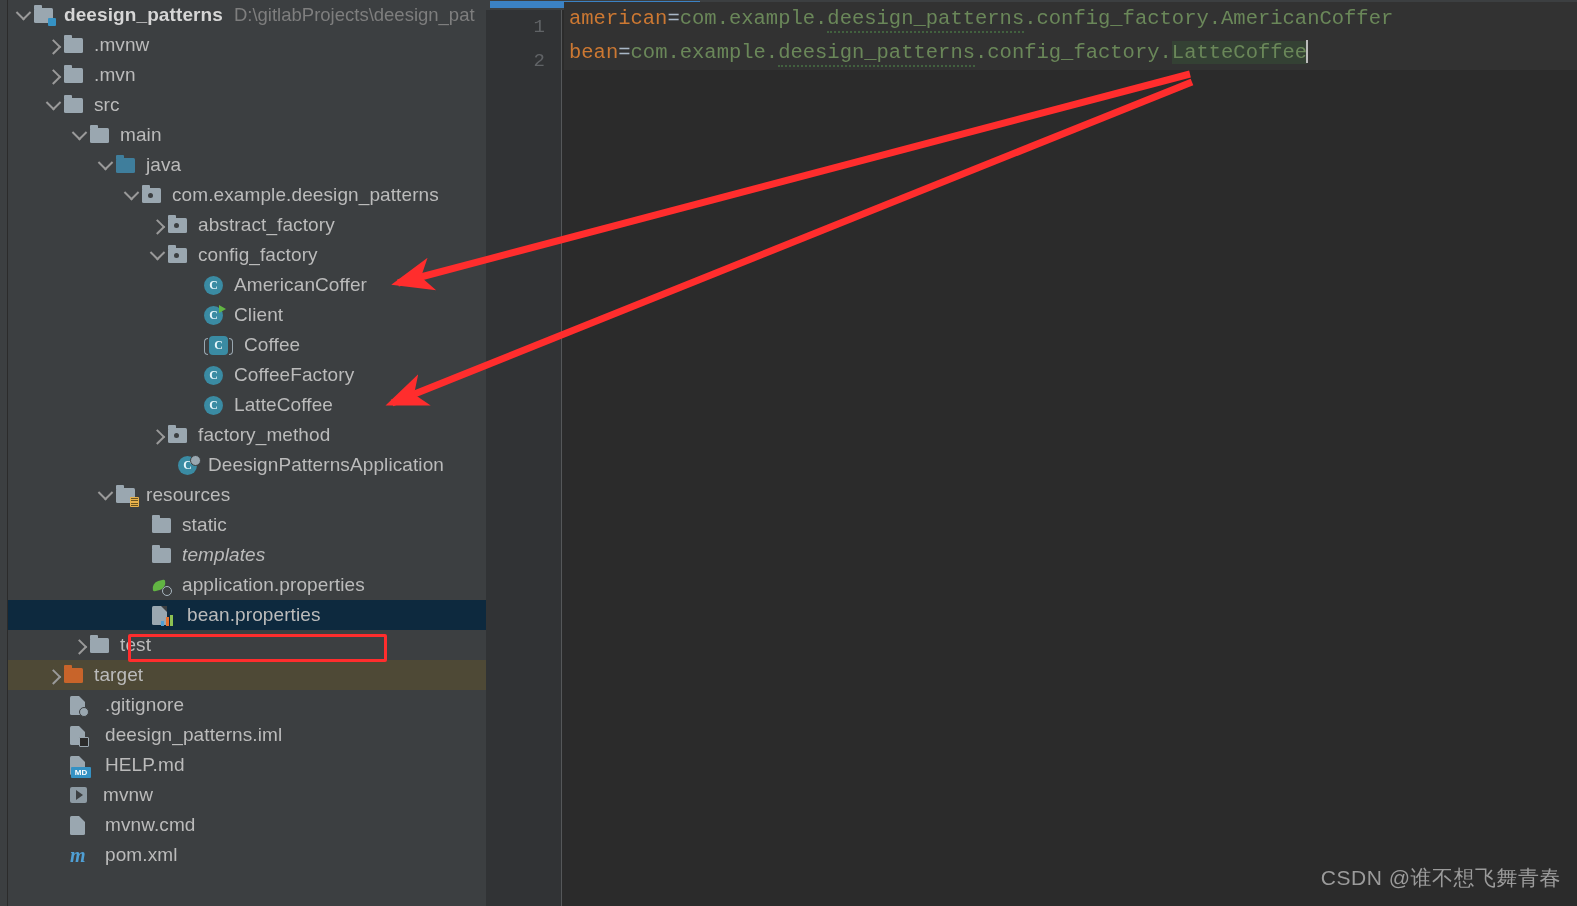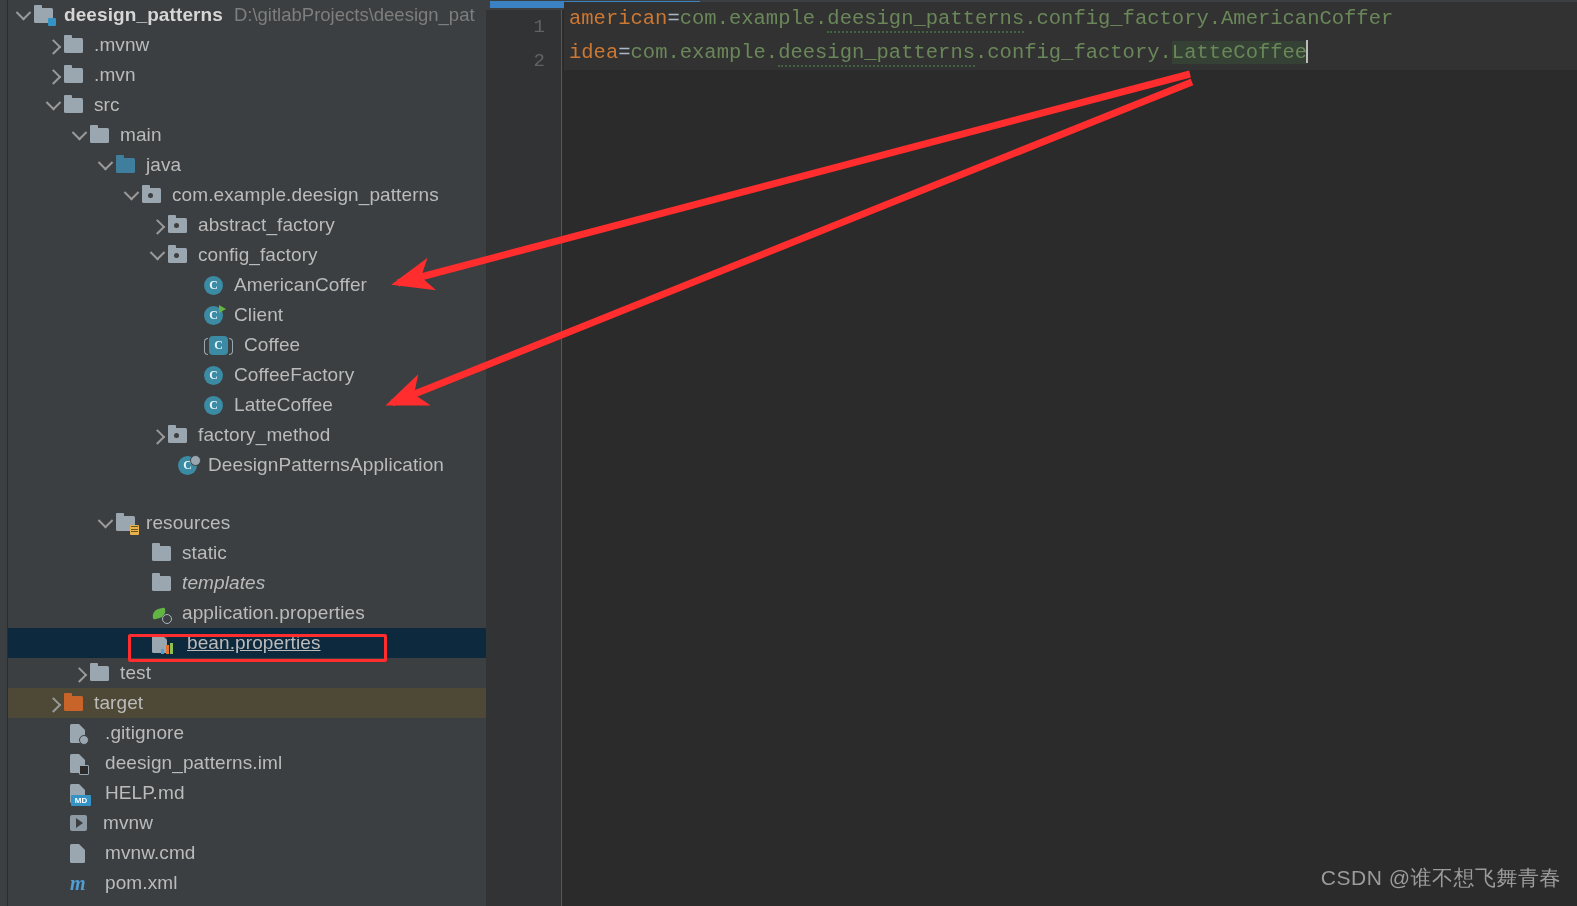--- a/index.html
+++ b/index.html
@@ -444,21 +444,21 @@
     </div>
 
 
     <div class="tree-row" style="padding-left:170px;">
       <div class="icon-cell">
           <span class="ic-class runnable spring">C</span>
         </div>
       <span class="label">DeesignPatternsApplication</span>
     </div>
 
-    <div class="tree-row" style="padding-left:86px;margin-top:28px;">
+    <div class="tree-row" style="padding-left:86px;">
       <div class="arrow-cell">
           <span class="chev down"></span>
         </div>
       <div class="icon-cell">
           <span class="ic-folder">
             <span class="badge-lines"></span>
           </span>
         </div>
       <span class="label">resources</span>
     </div>
@@ -490,21 +490,21 @@
     <div class="tree-row selected" style="padding-left:144px;">
       <div class="icon-cell">
         <span class="ic-props">
             <span class="bars">
               <i></i>
               <i></i>
               <i></i>
             </span>
           </span>
       </div>
-      <span class="label" style="padding-left:9px;text-decoration:underline;">bean.properties</span>
+      <span class="label" style="padding-left:9px;">bean.properties</span>
     </div>
 
     <div class="tree-row" style="padding-left:60px;">
       <div class="arrow-cell">
           <span class="chev right"></span>
         </div>
       <div class="icon-cell">
           <span class="ic-folder"></span>
         </div>
       <span class="label">test</span>
@@ -578,21 +578,21 @@
     <div class="gutter">
       <div class="ln">1</div>
       <div class="ln">2</div>
     </div>
 
     <div class="code">
       <div class="cl row1">
         <span class="tk-key">american</span><span class="tk-eq">=</span><span class="tk-val">com.example.</span><span class="tk-squig">deesign_patterns</span><span class="tk-val">.config_factory.AmericanCoffer</span>
       </div>
       <div class="cl row2">
-        <span class="tk-key">idea</span><span class="tk-eq">=</span><span class="tk-val">com.example.</span><span class="tk-squig">deesign_patterns</span><span class="tk-val">.config_factory.</span><span class="tk-sel">LatteCoffee</span><span class="caret"></span>
+        <span class="tk-key">bean</span><span class="tk-eq">=</span><span class="tk-val">com.example.</span><span class="tk-squig">deesign_patterns</span><span class="tk-val">.config_factory.</span><span class="tk-sel">LatteCoffee</span><span class="caret"></span>
       </div>
     </div>
   </div>
 
   <div class="overlay">
     <svg width="1577" height="906">
       <defs>
         <marker id="ah" viewBox="0 0 12 12" refX="10" refY="6" markerWidth="6" markerHeight="6" orient="auto-start-reverse">
           <path d="M 12 6 L 0 1.2 L 3.2 6 L 0 10.8 Z" fill="#ff2d2d"></path>
         </marker>

